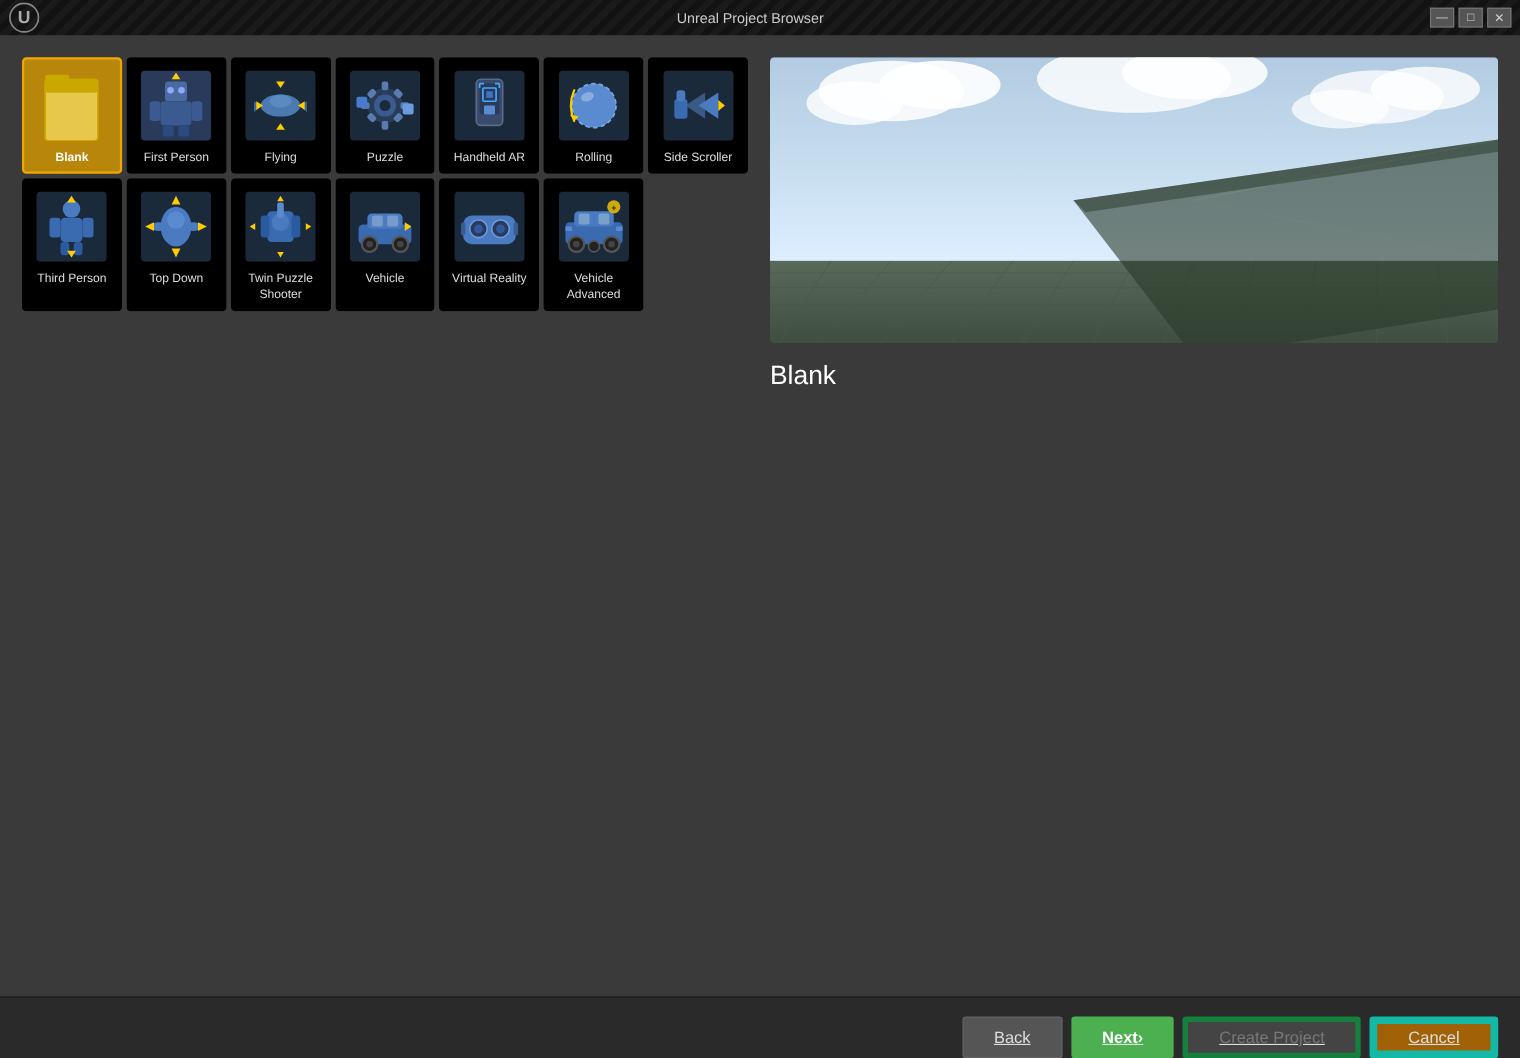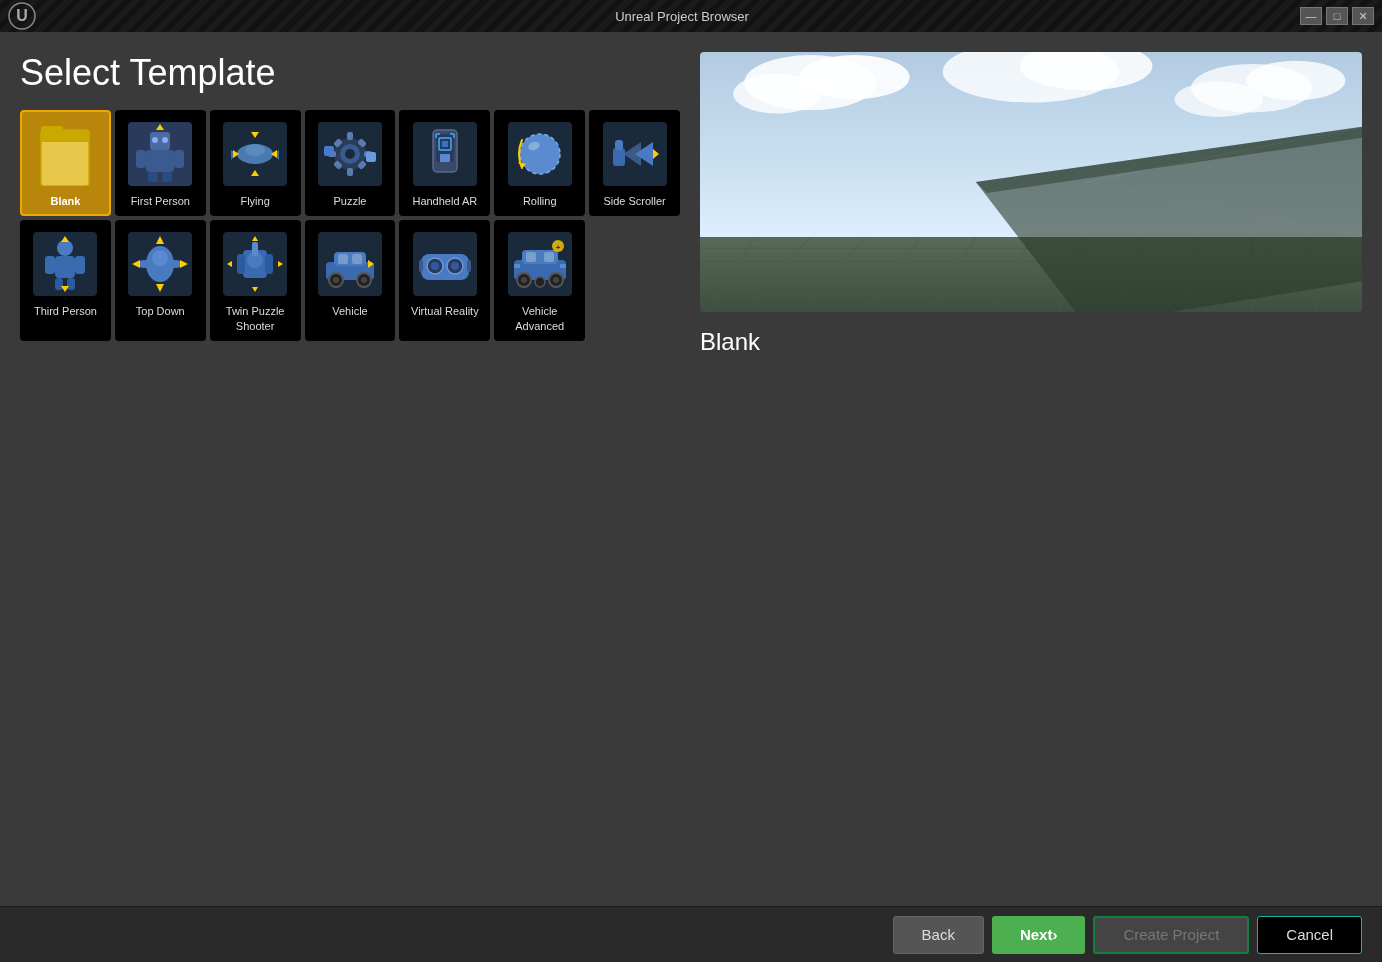--- a/index.html
+++ b/index.html
@@ -160,24 +160,25 @@
       color: #aaa;
       line-height: 1.5;
     }
 
     
     .bottom-bar {
       height: 56px;
       background: #2a2a2a;
       border-top: 1px solid #1a1a1a;
       display: flex;
-      align-items: center;
+      align-items: flex-end;
       justify-content: flex-end;
       padding: 0 20px;
       gap: 8px;
+      text-decoration: underline;
     }
 
     .btn {
       height: 38px;
       padding: 0 28px;
       border: none;
       border-radius: 3px;
       font-size: 15px;
       cursor: pointer;
       font-family: inherit;
@@ -191,27 +192,27 @@
       background: #4caf50;
       color: #fff;
       font-weight: 600;
       display: flex;
       align-items: center;
       gap: 0;
     }
     .btn-disabled {
       background: #444;
       color: #777;
-      border: 2px solid #15803d;
+      border: 5px solid #15803d;
       cursor: not-allowed;
     }
     .btn-cancel {
-      background: #000000;
+      background: #a16207;
       color: #ddd;
-      border: 1px solid #14b8a6;
+      border: 7px solid #14b8a6;
     }
   </style>
 </head>
 <body>
 
 <div class="title-bar">
   <div class="title-bar-stripe"></div>
   <svg class="title-bar-logo" viewBox="0 0 28 28" fill="none">
     <circle cx="14" cy="14" r="13" stroke="#888" stroke-width="1.5" fill="none"></circle>
     <text x="14" y="19" text-anchor="middle" font-size="16" fill="#aaa" font-weight="bold">U</text>
@@ -220,21 +221,20 @@
   <div class="title-bar-controls">
     <button class="title-btn">—</button>
     <button class="title-btn">□</button>
     <button class="title-btn close">✕</button>
   </div>
 </div>
 
 <div class="main-content">
 
   <div class="left-panel">
-    <h1 class="page-title">Select Template</h1>
 
     <div class="template-grid">
 
       <div class="template-item selected">
         <div class="template-icon">
           <svg width="64" height="64" viewBox="0 0 64 64">
             <rect x="8" y="8" width="48" height="56" rx="3" fill="#e8c84a" stroke="#c9a800" stroke-width="1.5"></rect>
             <rect x="8" y="8" width="48" height="12" rx="3" fill="#c9a800"></rect>
             <rect x="8" y="14" width="48" height="6" fill="#c9a800"></rect>
 

